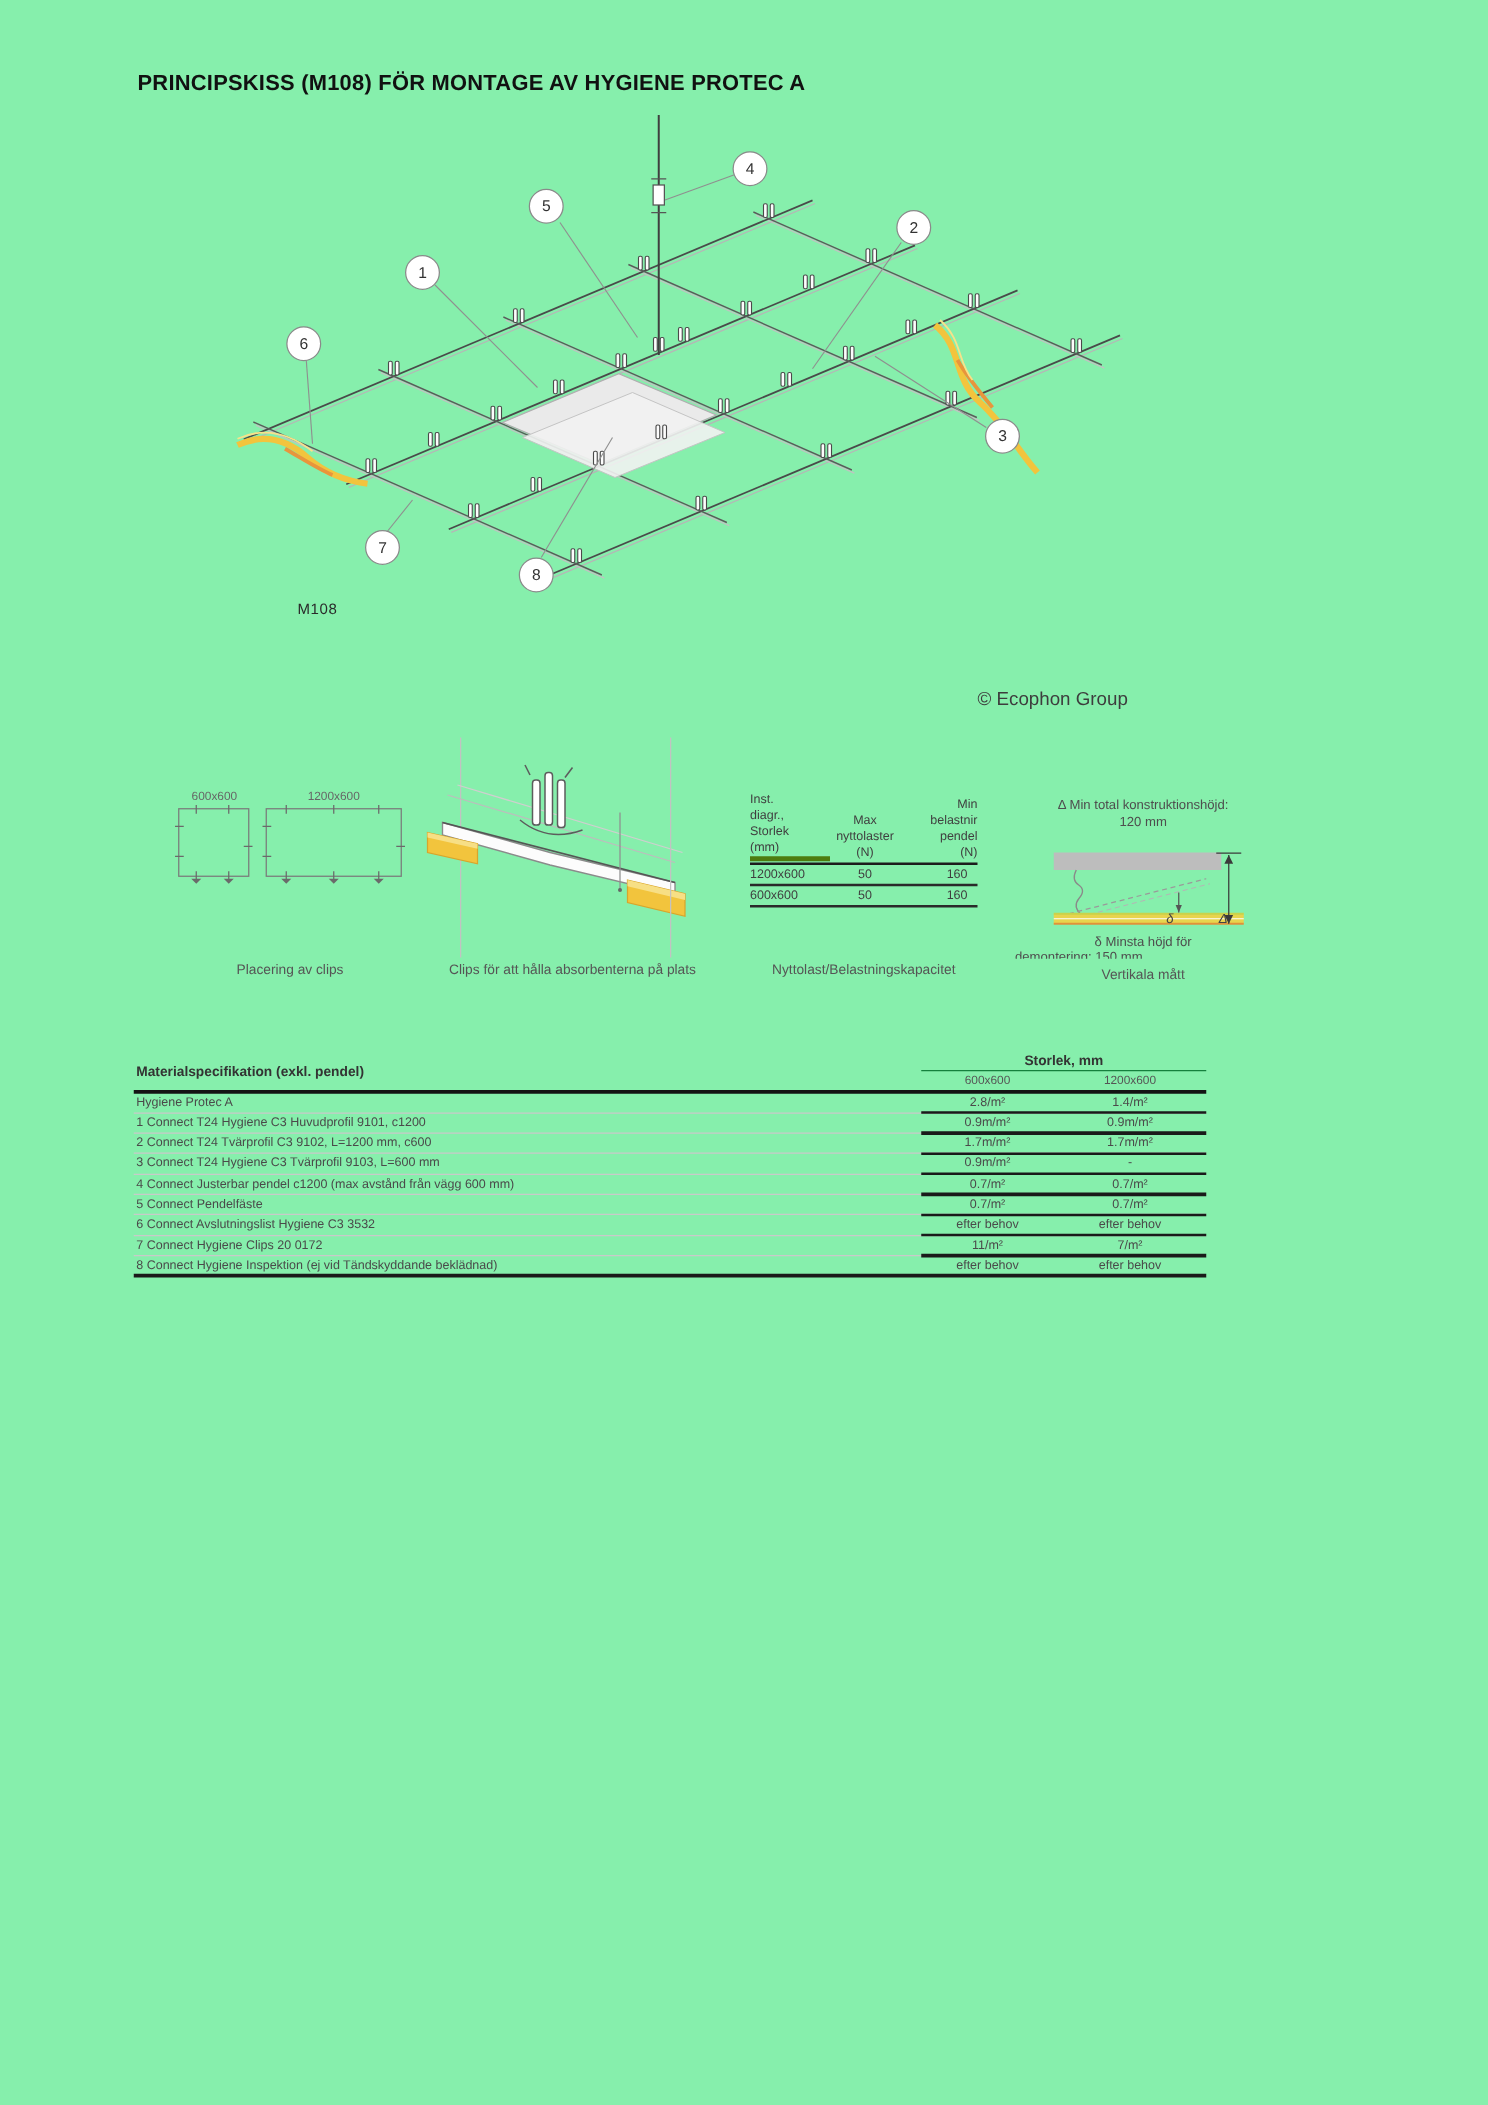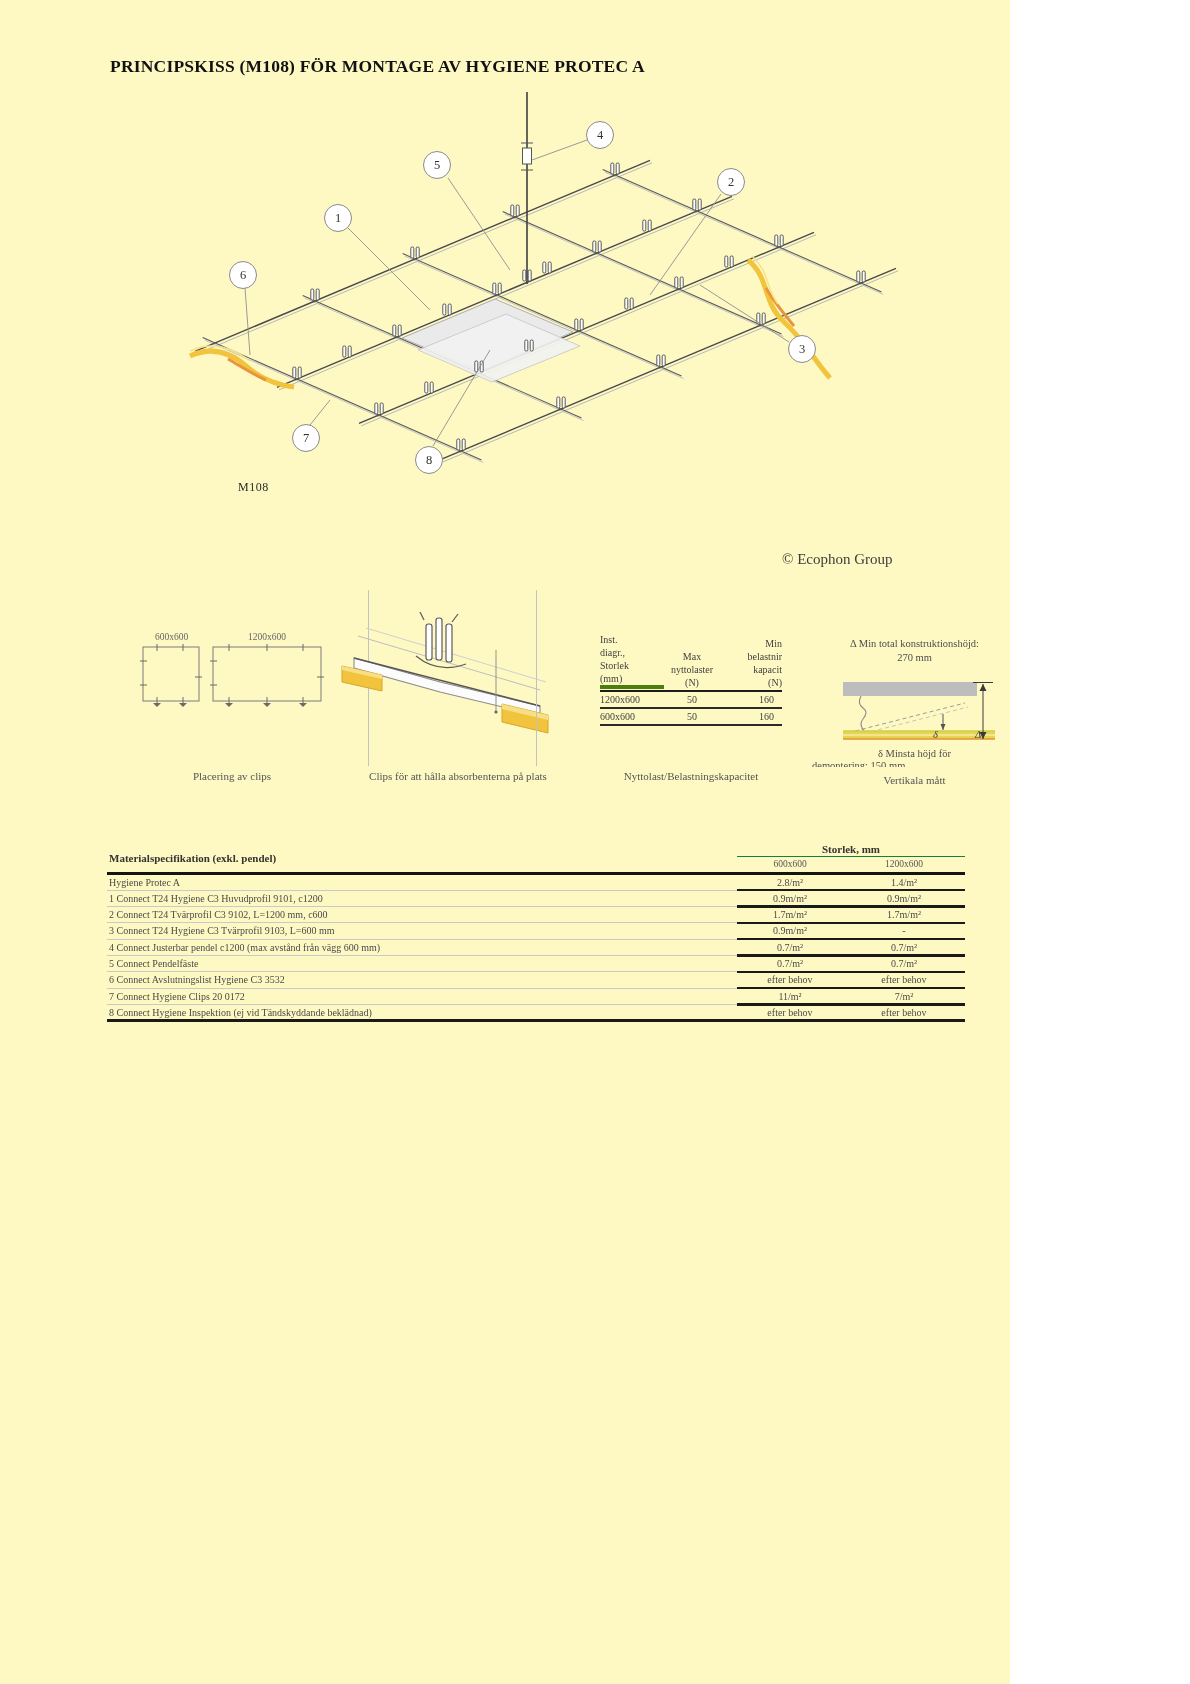--- a/index.html
+++ b/index.html
@@ -1,17 +1,17 @@
 <!DOCTYPE html>
 <html><head>
 <meta charset="utf-8">
 <style>
   html,body{margin:0;padding:0;background:#ffffff;}
-  .page{position:relative;width:1010px;height:1684px;background:#fef9c3;
-        font-family:Liberation Serif, serif;color:#222;overflow:hidden;}
+  .page{position:relative;width:1190px;height:1684px;background:#86efac;
+        font-family:Liberation Sans, sans-serif;color:#222;overflow:hidden;}
   .abs{position:absolute;}
   .preline{white-space:pre-line;}
   .page-title{left:110px;top:56px;font-size:17.5px;font-weight:bold;letter-spacing:0.2px;color:#111;}
   .drawing-svg{left:170px;top:88px;z-index:1;}
   .callout{width:26px;height:26px;border:1.2px solid #8a8a8a;border-radius:50%;
            background:#fff;z-index:2;display:flex;align-items:center;justify-content:center;
            font-size:12.5px;color:#333;}
   .m108{left:238px;top:480px;font-size:12px;color:#2a2a2a;letter-spacing:0.5px;}
   .copyright{left:782px;top:551px;font-size:15px;color:#3d3d3d;}
   .divider-v{width:1px;background:#c2c2c2;}
@@ -246,39 +246,39 @@
     <div class="lt-head">
       <div class="lt-h1 preline">Inst.
 diagr.,
 Storlek
 (mm)</div>
       <div class="lt-h2 preline">Max
 nyttolaster
 (N)</div>
       <div class="lt-h3 preline">Min
 belastnir
-kapacit
+pendel
 (N)</div>
     </div>
     <div class="lt-thick"></div>
     <div class="lt-row">
       <div class="lt-c1">1200x600</div>
       <div class="lt-c2">50</div>
       <div class="lt-c3">160</div>
     </div>
     <div class="lt-row">
       <div class="lt-c1">600x600</div>
       <div class="lt-c2">50</div>
       <div class="lt-c3">160</div>
     </div>
   </div>
   <div class="abs caption" style="left:598px;top:770px;width:186px;">Nyttolast/Belastningskapacitet</div>
 
   <div class="abs vnote preline" style="left:812px;top:637px;width:205px;">Δ Min total konstruktionshöjd:
-270 mm</div>
+120 mm</div>
   <svg class="abs" style="left:825px;top:676px;" width="190" height="70" viewBox="0 0 190 70">
     <rect x="18" y="6" width="134" height="14" fill="#BDBDBD"></rect>
     <path d="M 36,20 q -4,8 2,12 q 6,4 0,11 q -5,6 2,13" fill="none" stroke="#8a8a8a" stroke-width="1.1"></path>
     <line x1="30" y1="55" x2="140" y2="27" stroke="#9a9a9a" stroke-width="1" stroke-dasharray="4,3"></line>
     <line x1="33" y1="59" x2="143" y2="31" stroke="#b5b5b5" stroke-width="0.8" stroke-dasharray="4,3"></line>
     <rect x="18" y="55" width="152" height="8" fill="#E8D44D"></rect>
     <line x1="18" y1="55" x2="170" y2="55" stroke="#C9D24A" stroke-width="1.6"></line>
     <line x1="18" y1="63" x2="170" y2="63" stroke="#E0923A" stroke-width="1.6"></line>
     <line x1="18" y1="59" x2="170" y2="59" stroke="#ffffff" stroke-width="0.8"></line>
     <g stroke="#3a3a3a" stroke-width="1">

